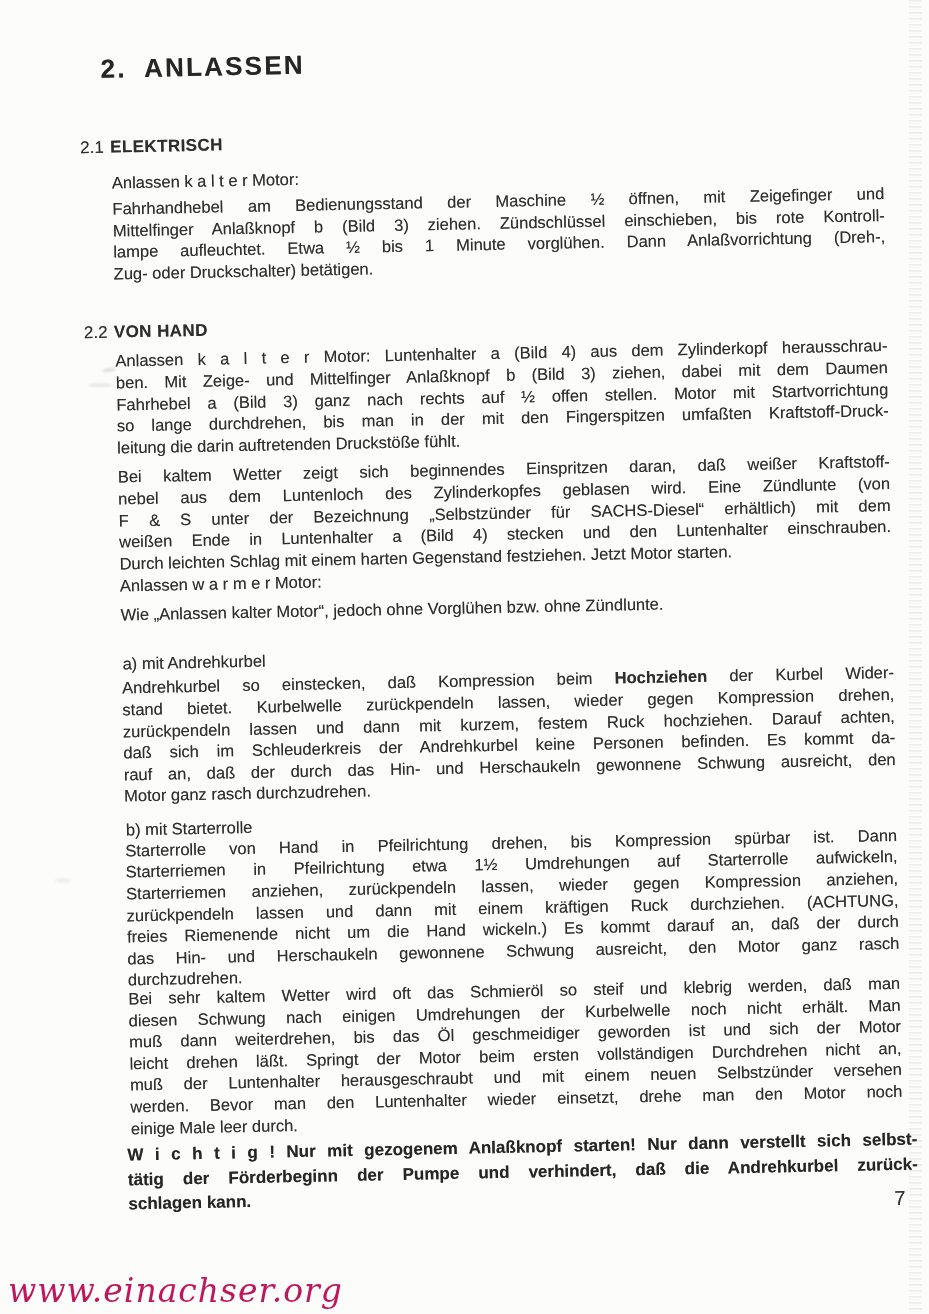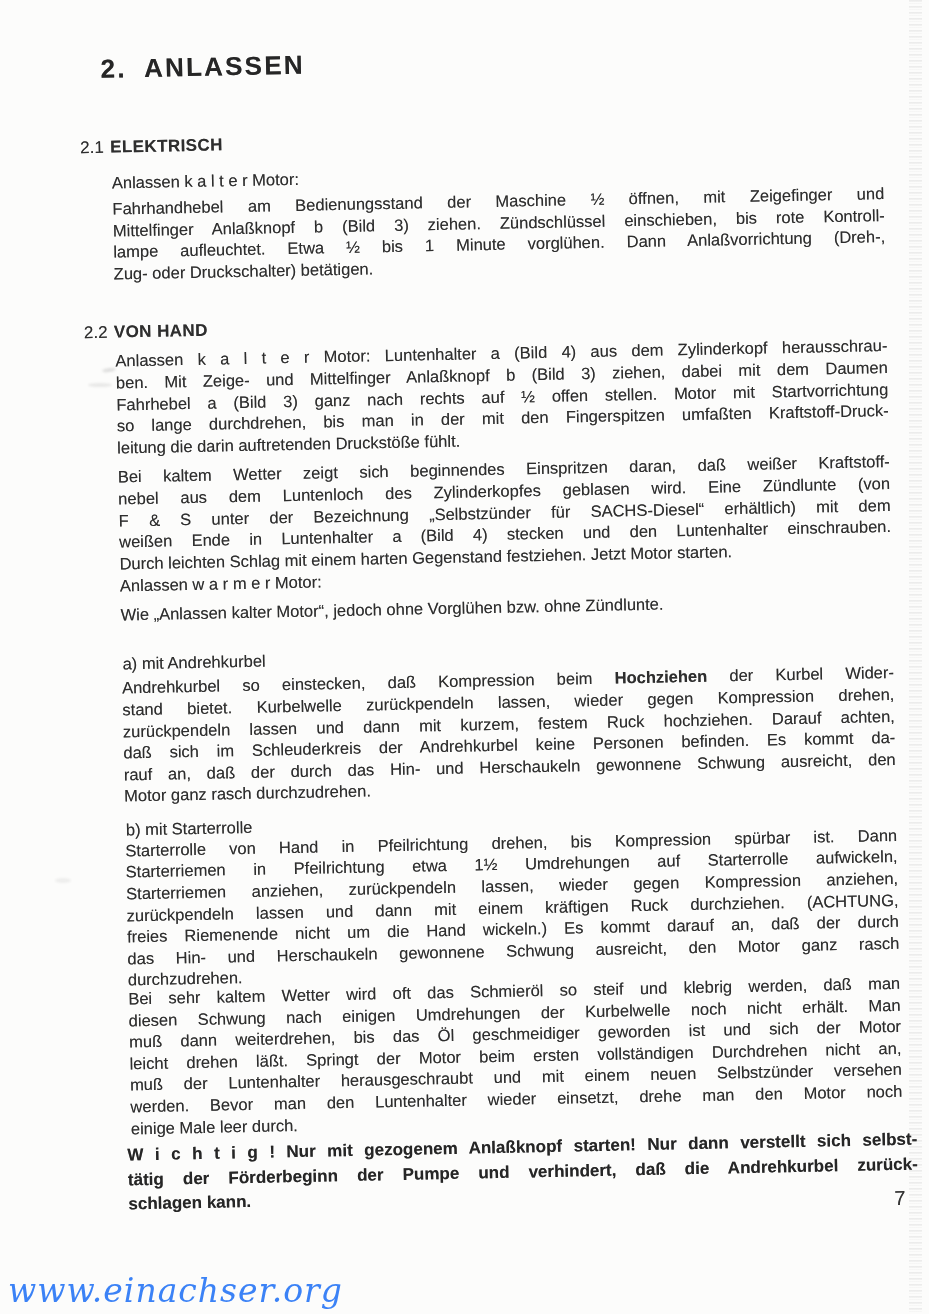--- a/index.html
+++ b/index.html
@@ -91,21 +91,21 @@
     line-height:24px;
     color:#333;
   }
   .watermark {
     position:absolute;
     left:8px; bottom:4px;
     font-family:"DejaVu Serif", serif;
     font-style:italic;
     font-size:33px;
     letter-spacing:1px;
-    color:#3b82f6;
+    color:#be185d;
   }
   .edge-noise {
     position:absolute;
     top:0; right:7px;
     width:13px; height:100%;
     background:
       repeating-linear-gradient(to bottom, rgba(110,110,110,0.10) 0 2px, rgba(0,0,0,0) 2px 6px),
       repeating-linear-gradient(to bottom, rgba(130,130,130,0.06) 0 1px, rgba(0,0,0,0) 1px 3px);
     filter:blur(0.4px);
     opacity:0.75;

